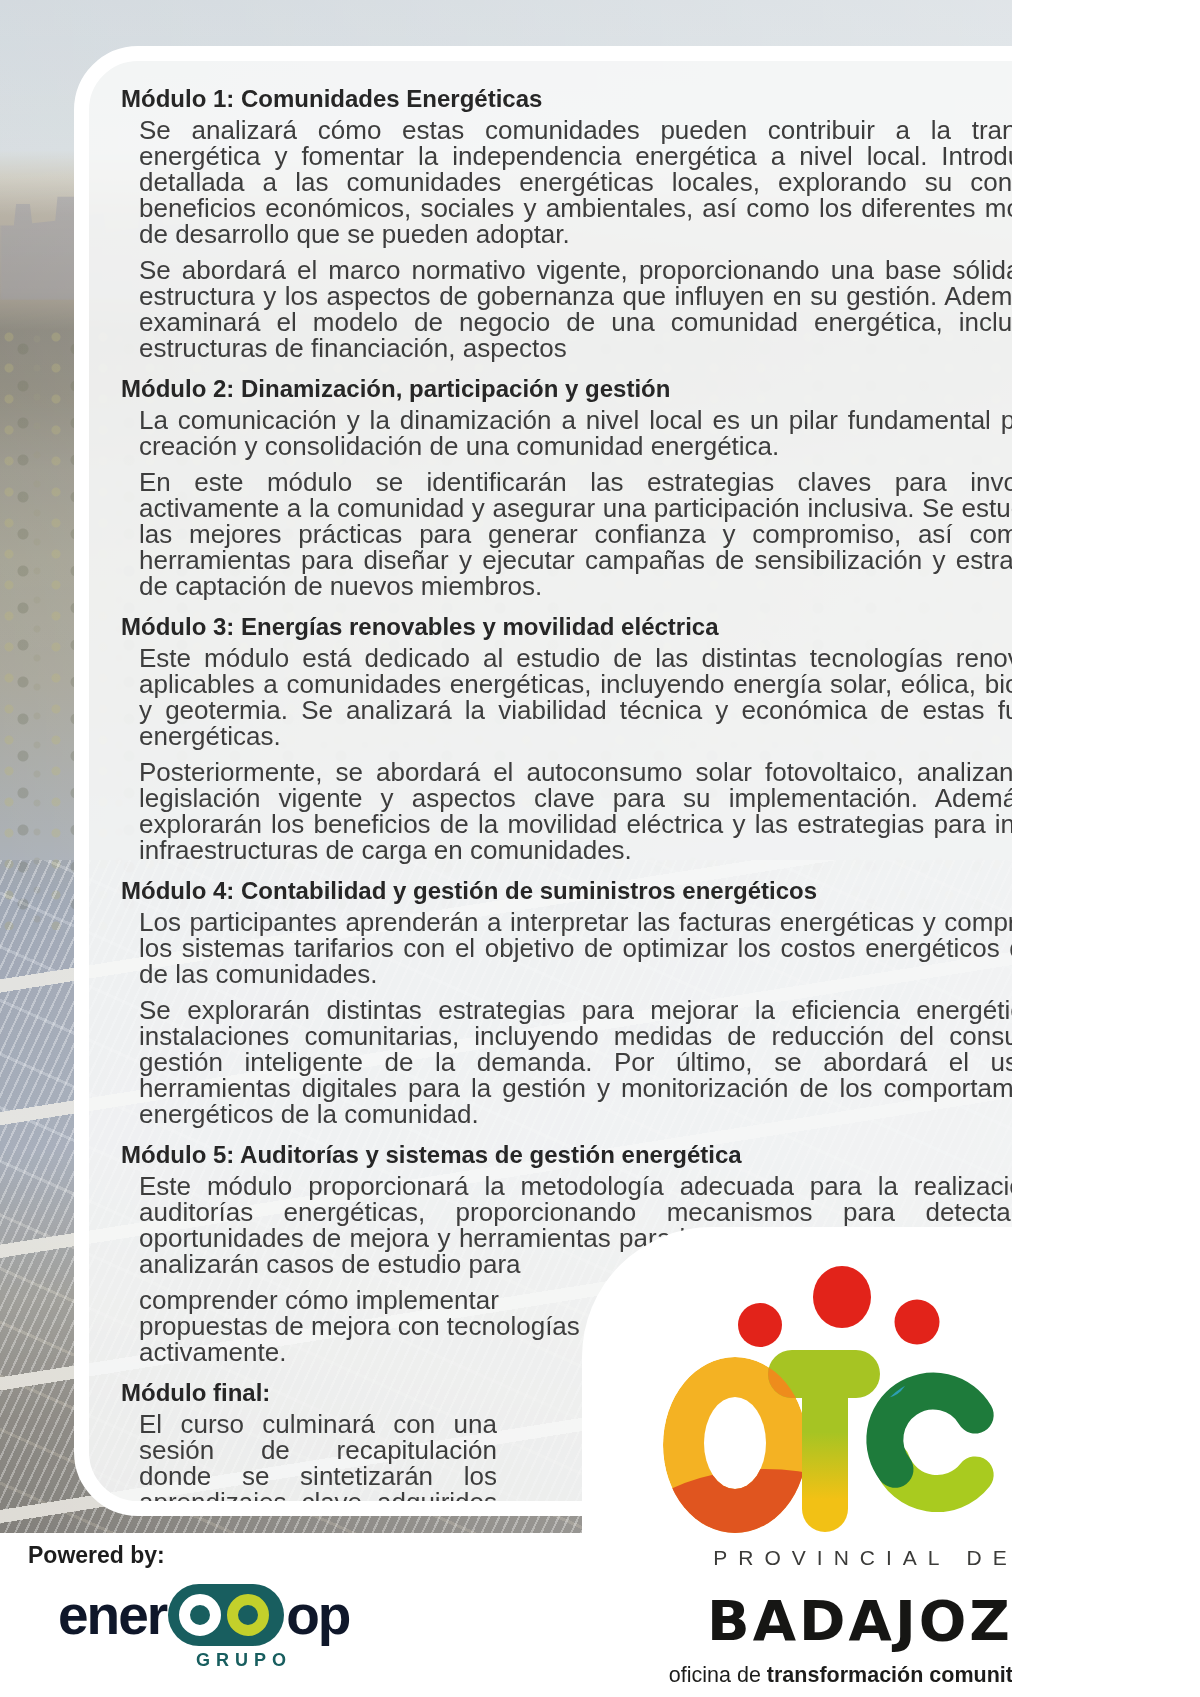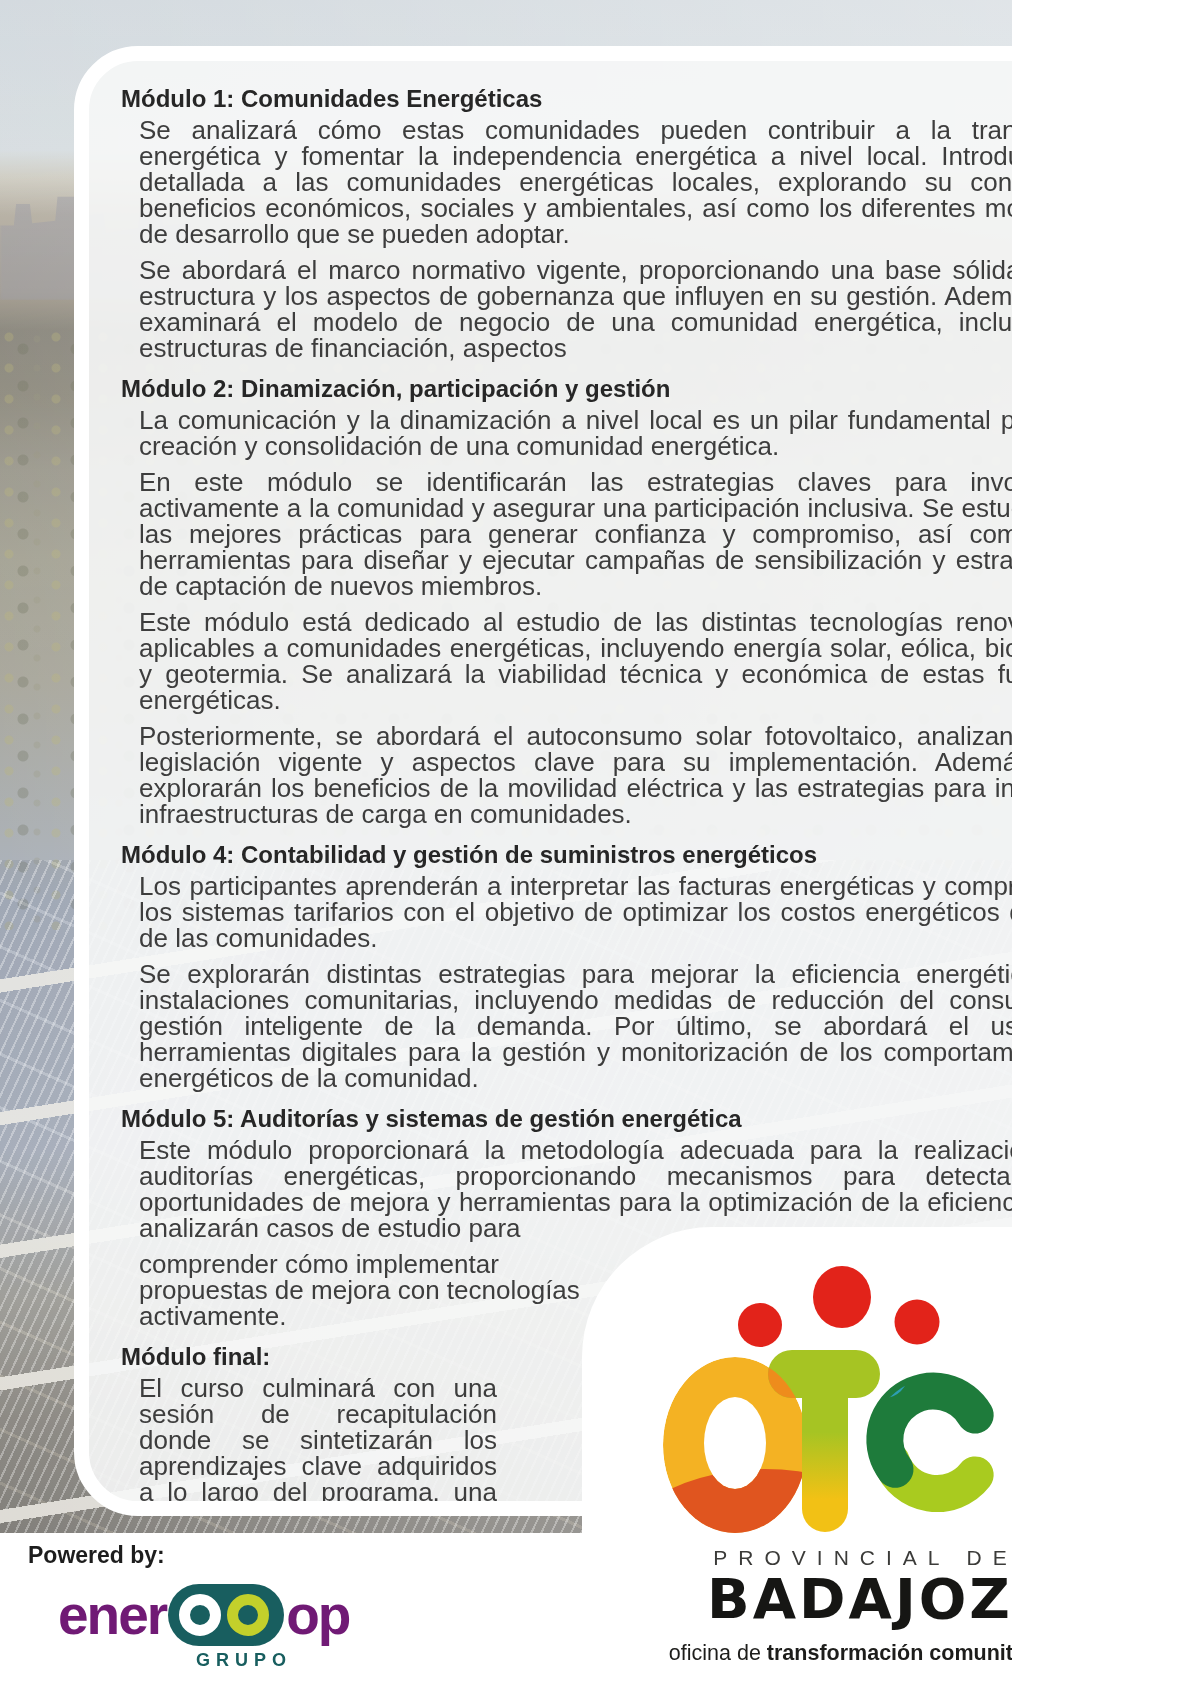--- a/index.html
+++ b/index.html
@@ -51,29 +51,29 @@
   .footer-strip{position:absolute;left:0;top:1533px;width:100%;height:164px;
              background:#ffffff;z-index:2;}
 
   
   .otc-logo{position:absolute;left:615px;top:1185px;width:475px;height:350px;z-index:3;}
   .otc-text{position:absolute;left:630px;top:1546px;width:460px;text-align:center;z-index:3;
             color:#1a1a18;}
   .otc-provincial{font-size:21px;letter-spacing:11px;padding-left:11px;color:#3b3b39;
                   font-weight:400;}
   .otc-badajoz{font-family:"DejaVu Sans",sans-serif;font-size:56px;font-weight:bold;
-               letter-spacing:3px;line-height:1.02;color:#161614;}
+               letter-spacing:3px;line-height:1.02;color:#161614;margin-top:22px;}
   .otc-oficina{font-size:21.5px;margin-top:14px;color:#1d1d1b;}
   .otc-oficina .bold{font-weight:bold;}
 
   
   .powered-by{position:absolute;left:28px;top:1542px;font-size:23px;font-weight:bold;
               color:#1d1d1d;z-index:3;}
   .enercoop{position:absolute;left:58px;top:1584px;display:flex;align-items:center;
-            z-index:3;color:#701a75;font-weight:bold;}
+            z-index:3;color:#0f172a;font-weight:bold;}
   .enercoop .word{font-size:55px;letter-spacing:-2px;line-height:1;}
   .coop-pill{position:relative;width:116px;height:62px;border-radius:31px;
              background:#185e5f;margin:0 2px;}
   .coop-pill .ring-white{position:absolute;left:11px;top:10px;width:20px;height:20px;
              border:11px solid #ffffff;border-radius:50%;}
   .coop-pill .ring-lime{position:absolute;left:59px;top:10px;width:20px;height:20px;
              border:11px solid #c3d02b;border-radius:50%;}
   .enercoop-grupo{position:absolute;left:196px;top:1650px;font-size:18px;font-weight:bold;
              letter-spacing:6px;color:#185e5f;z-index:3;}
 </style>
@@ -97,20 +97,21 @@
         <p class="body">Se abordará el marco normativo vigente, proporcionando una base sólida, y la estructura y los aspectos de gobernanza que influyen en su gestión. Además, se examinará el modelo de negocio de una comunidad energética, incluyendo estructuras de financiación, aspectos</p>
       </section>
 
       <section>
         <h2 class="module-title">Módulo 2: Dinamización, participación y gestión</h2>
         <p class="body">La comunicación y la dinamización a nivel local es un pilar fundamental para la creación y consolidación de una comunidad energética.</p>
         <p class="body">En este módulo se identificarán las estrategias claves para involucrar activamente a la comunidad y asegurar una participación inclusiva. Se estudiarán las mejores prácticas para generar confianza y compromiso, así como las herramientas para diseñar y ejecutar campañas de sensibilización y estrategias de captación de nuevos miembros.</p>
       </section>
 
       <section>
+        <h2 class="module-title">Módulo 3: Energías renovables y movilidad eléctrica</h2>
         <p class="body">Este módulo está dedicado al estudio de las distintas tecnologías renovables aplicables a comunidades energéticas, incluyendo energía solar, eólica, biomasa y geotermia. Se analizará la viabilidad técnica y económica de estas fuentes energéticas.</p>
         <p class="body">Posteriormente, se abordará el autoconsumo solar fotovoltaico, analizando su legislación vigente y aspectos clave para su implementación. Además, se explorarán los beneficios de la movilidad eléctrica y las estrategias para integrar infraestructuras de carga en comunidades.</p>
       </section>
 
       <section>
         <h2 class="module-title">Módulo 4: Contabilidad y gestión de suministros energéticos</h2>
         <p class="body">Los participantes aprenderán a interpretar las facturas energéticas y comprender los sistemas tarifarios con el objetivo de optimizar los costos energéticos dentro de las comunidades.</p>
         <p class="body">Se explorarán distintas estrategias para mejorar la eficiencia energética en instalaciones comunitarias, incluyendo medidas de reducción del consumo y gestión inteligente de la demanda. Por último, se abordará el uso de herramientas digitales para la gestión y monitorización de los comportamientos energéticos de la comunidad.</p>
       </section>
 

